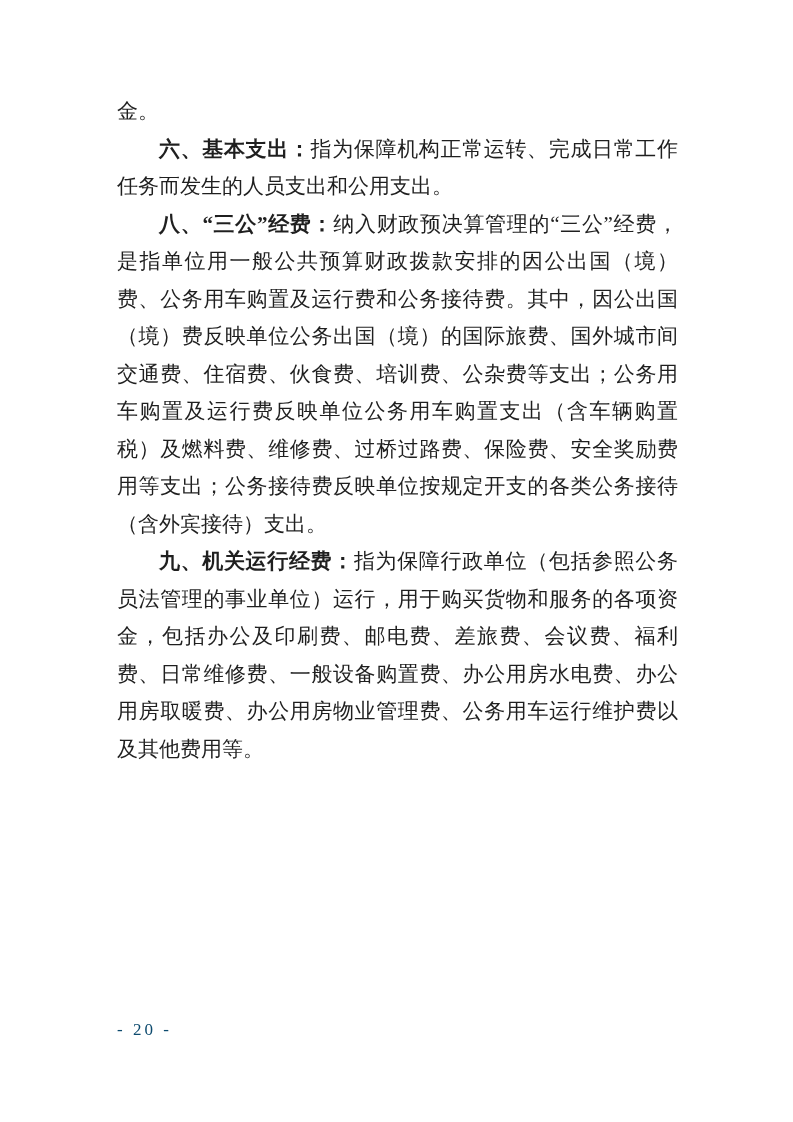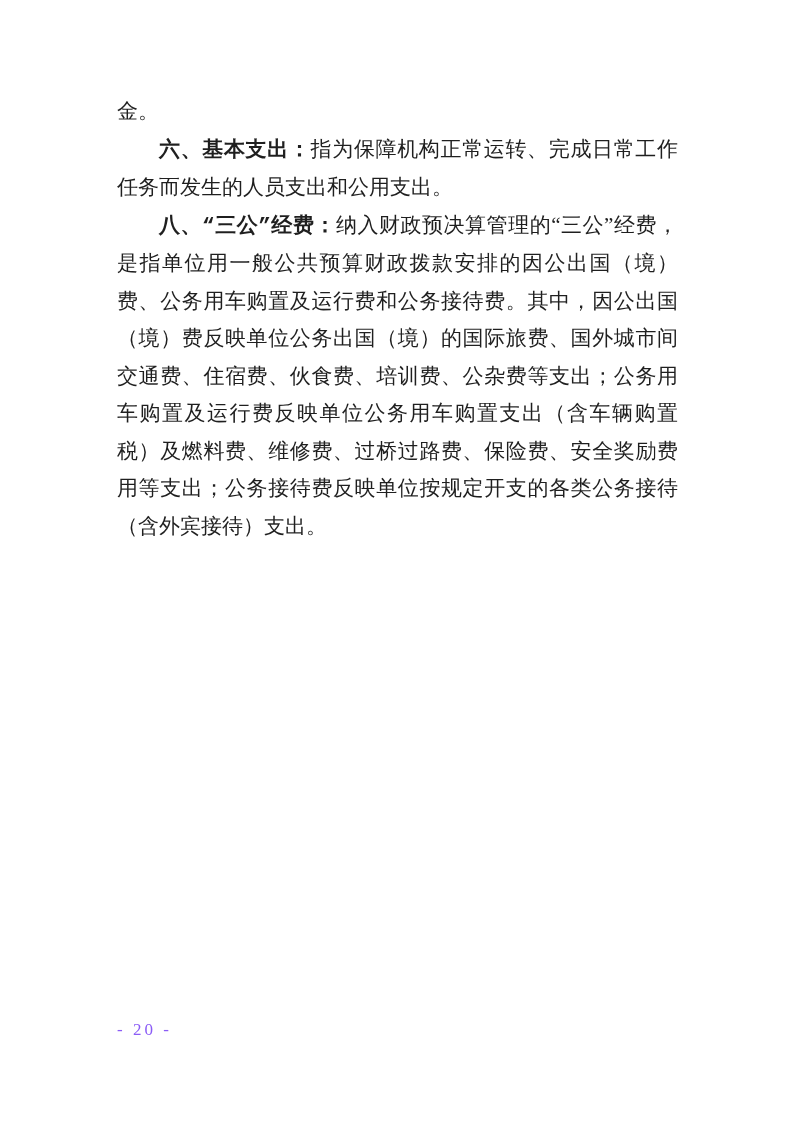--- a/index.html
+++ b/index.html
@@ -28,48 +28,48 @@
   }
   .para {
     margin: 0;
     text-indent: 42px;
   }
   .para.no-indent {
     text-indent: 0;
   }
   .lead {
     font-weight: bold;
-    font-family: Liberation Mono, monospace;
   }
   .attachment {
     margin: 37.5px 0 0 0;
     text-indent: 42px;
   }
   .page-footer {
     position: absolute;
     left: 117px;
     top: 1020px;
     font-size: 17px;
     letter-spacing: 3px;
-    color: #8b5cf6;
+    color: #0c4a6e;
   }
 </style>
 </head>
 <body>
 
 <div class="page">
 
   <div class="content">
 
     <p class="para no-indent"><span>金。</span></p>
 
     <p class="para"><span class="lead">六、基本支出：</span><span>指为保障机构正常运转、完成日常工作任务而发生的人员支出和公用支出。</span></p>
 
 
     <p class="para"><span class="lead">八、“三公”经费：</span><span>纳入财政预决算管理的“三公”经费，是指单位用一般公共预算财政拨款安排的因公出国（境）费、公务用车购置及运行费和公务接待费。其中，因公出国（境）费反映单位公务出国（境）的国际旅费、国外城市间交通费、住宿费、伙食费、培训费、公杂费等支出；公务用车购置及运行费反映单位公务用车购置支出（含车辆购置税）及燃料费、维修费、过桥过路费、保险费、安全奖励费用等支出；公务接待费反映单位按规定开支的各类公务接待（含外宾接待）支出。</span></p>
 
+    <p class="para"><span class="lead">九、机关运行经费：</span><span>指为保障行政单位（包括参照公务员法管理的事业单位）运行，用于购买货物和服务的各项资金，包括办公及印刷费、邮电费、差旅费、会议费、福利费、日常维修费、一般设备购置费、办公用房水电费、办公用房取暖费、办公用房物业管理费、公务用车运行维护费以及其他费用等。</span></p>
 
 
   </div>
 
   <div class="page-footer">- 20 -</div>
 
 </div>
 
 </body></html>

